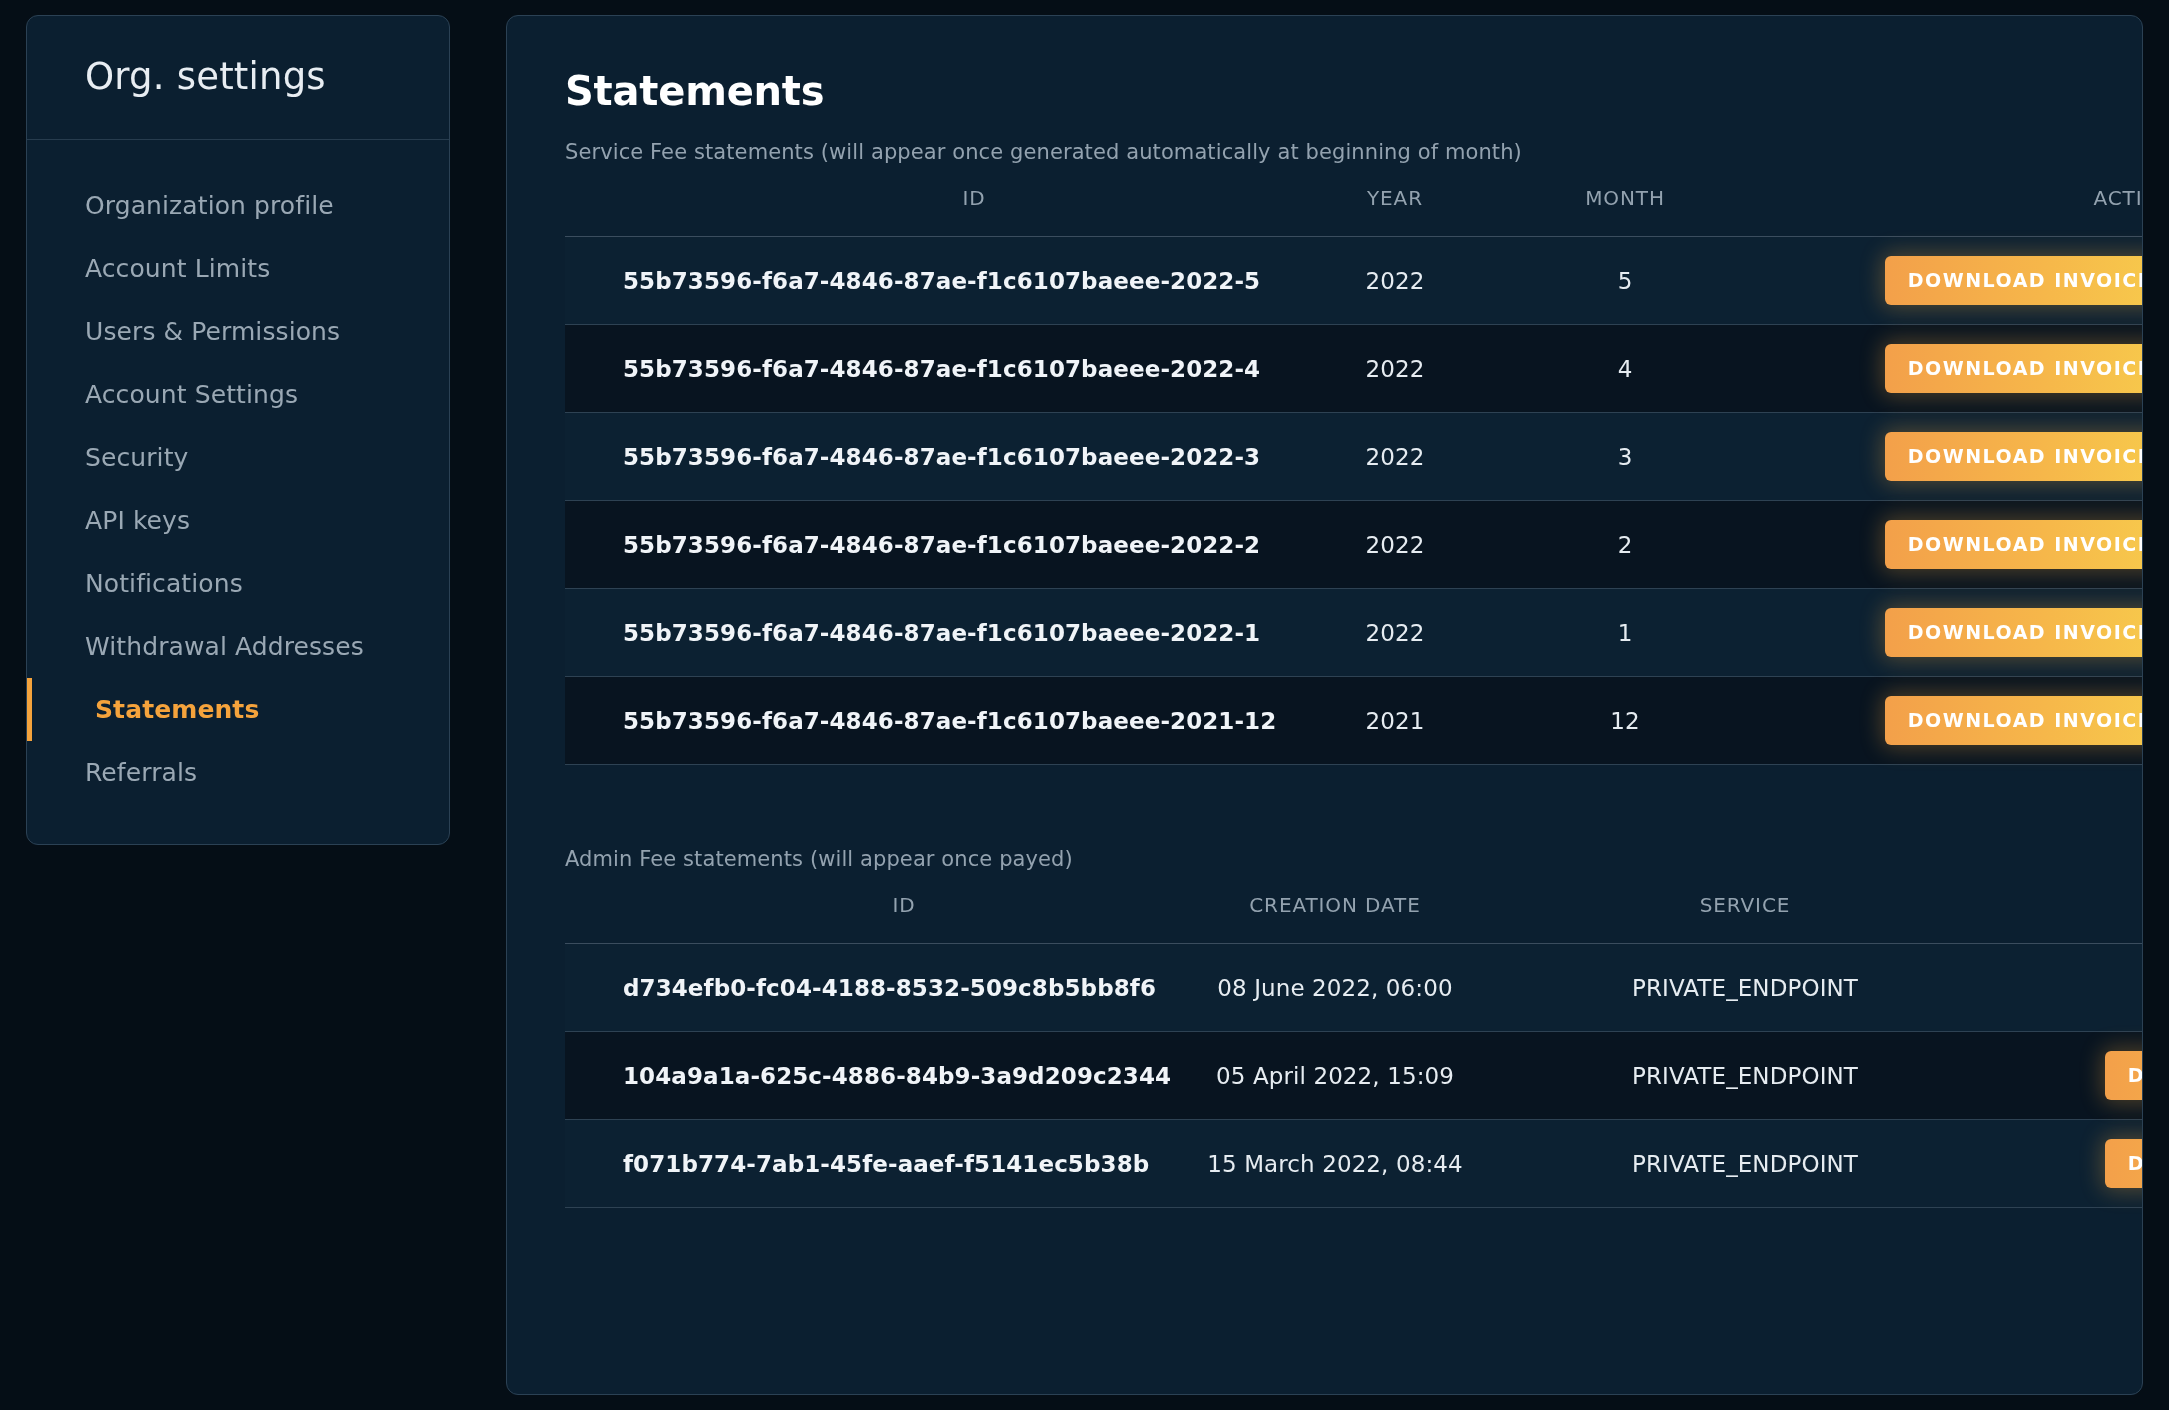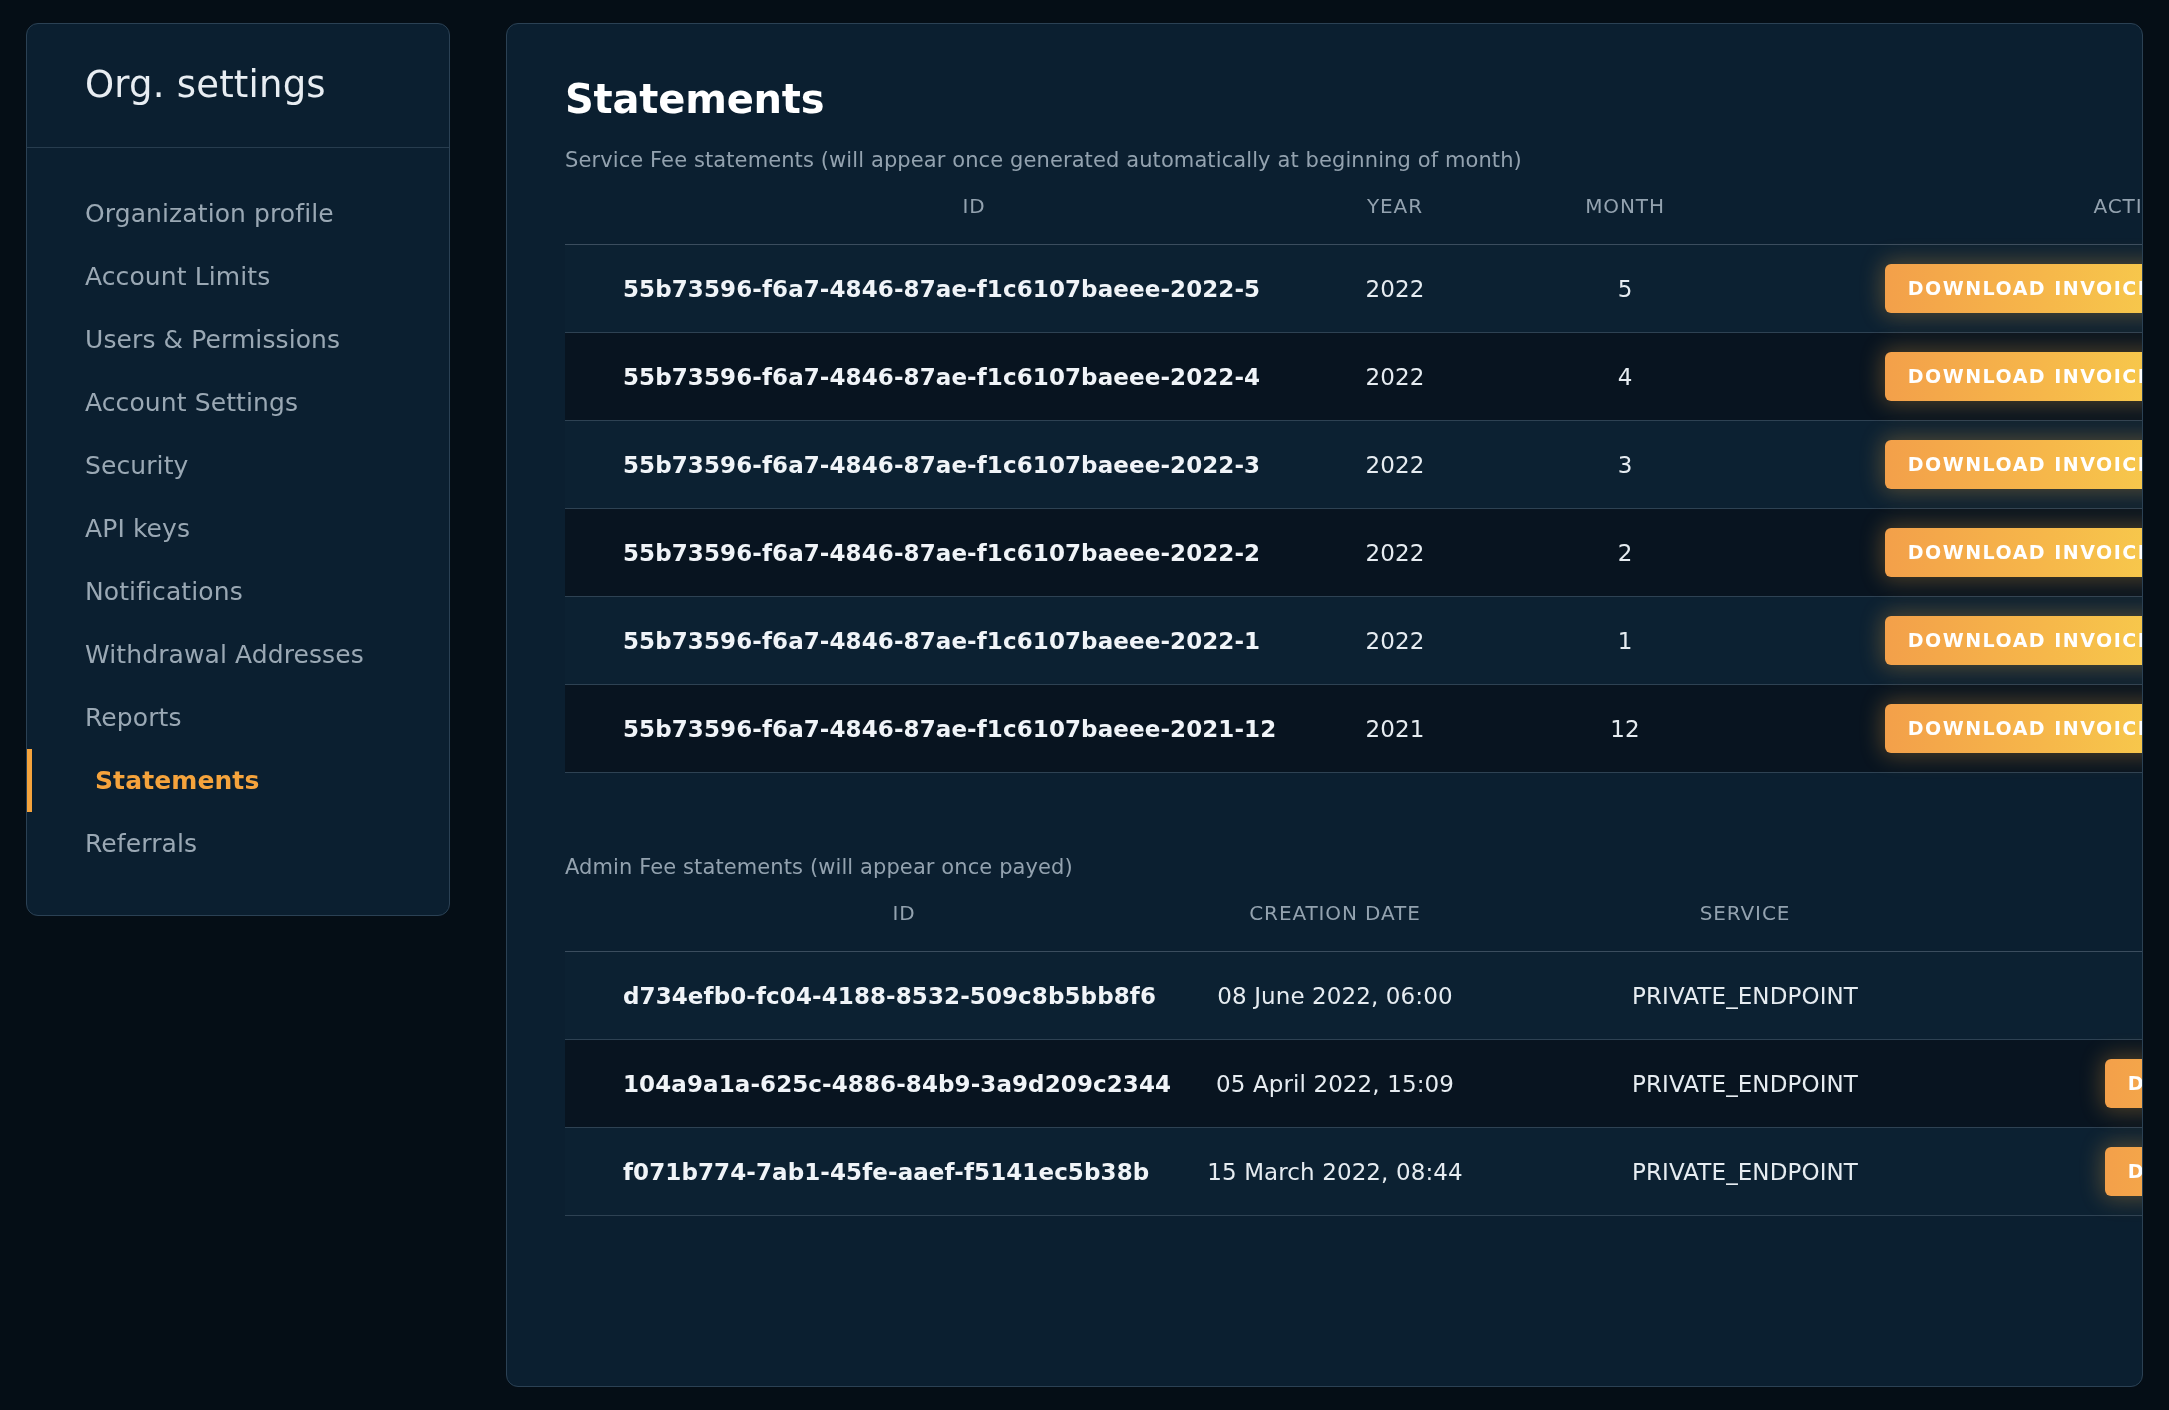--- a/index.html
+++ b/index.html
@@ -12,21 +12,21 @@
     overflow: hidden;
   }
 
   .page {
     position: relative;
     width: 2169px;
     height: 1410px;
     background: #050e16;
     display: flex;
     align-items: flex-start;
-    padding: 23px 26px;
+    padding: 15px 26px;
     gap: 56px;
   }
 
   
   .sidebar {
     width: 424px;
     flex: 0 0 424px;
     background: #0b1f30;
     border: 1px solid #2b4154;
     border-radius: 12px;
@@ -190,21 +190,20 @@
     </div>
     <nav class="sidebar-nav" id="sidebar-nav">
         <div class="nav-item"><span>Organization profile</span></div>
         <div class="nav-item"><span>Account Limits</span></div>
         <div class="nav-item"><span>Users &amp; Permissions</span></div>
         <div class="nav-item"><span>Account Settings</span></div>
         <div class="nav-item"><span>Security</span></div>
         <div class="nav-item"><span>API keys</span></div>
         <div class="nav-item"><span>Notifications</span></div>
         <div class="nav-item"><span>Withdrawal Addresses</span></div>
-        <div class="nav-item"><span>Reports</span></div>
         <div class="nav-item active"><span>Statements</span></div>
         <div class="nav-item"><span>Referrals</span></div>
       </nav>
   </aside>
 
   <main class="main-card">
 
     <h1 class="page-title">Statements</h1>
 
     <section>

